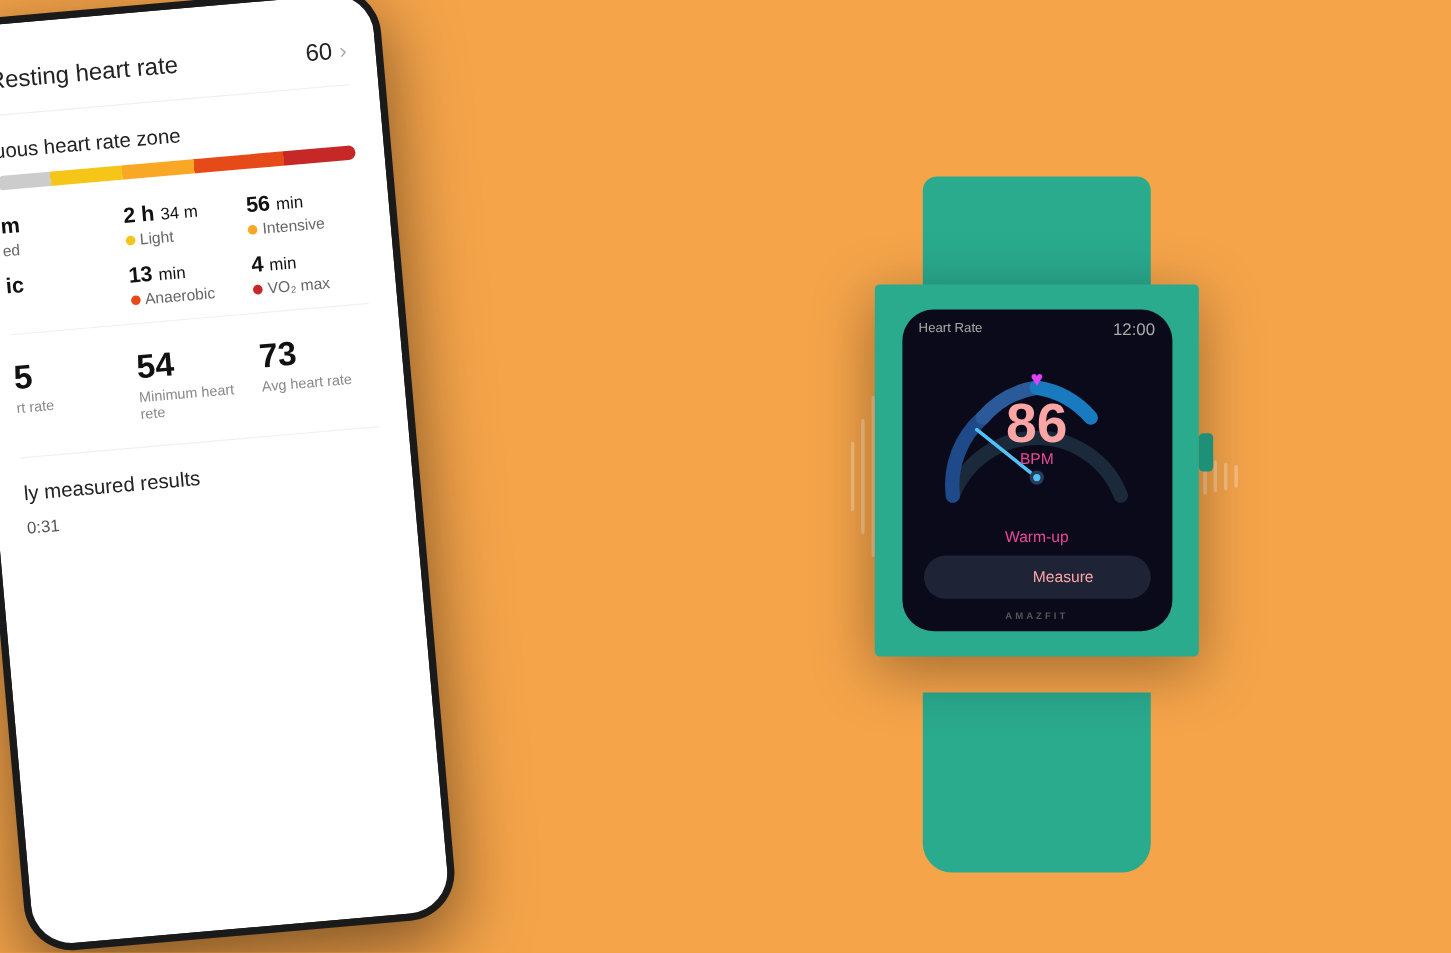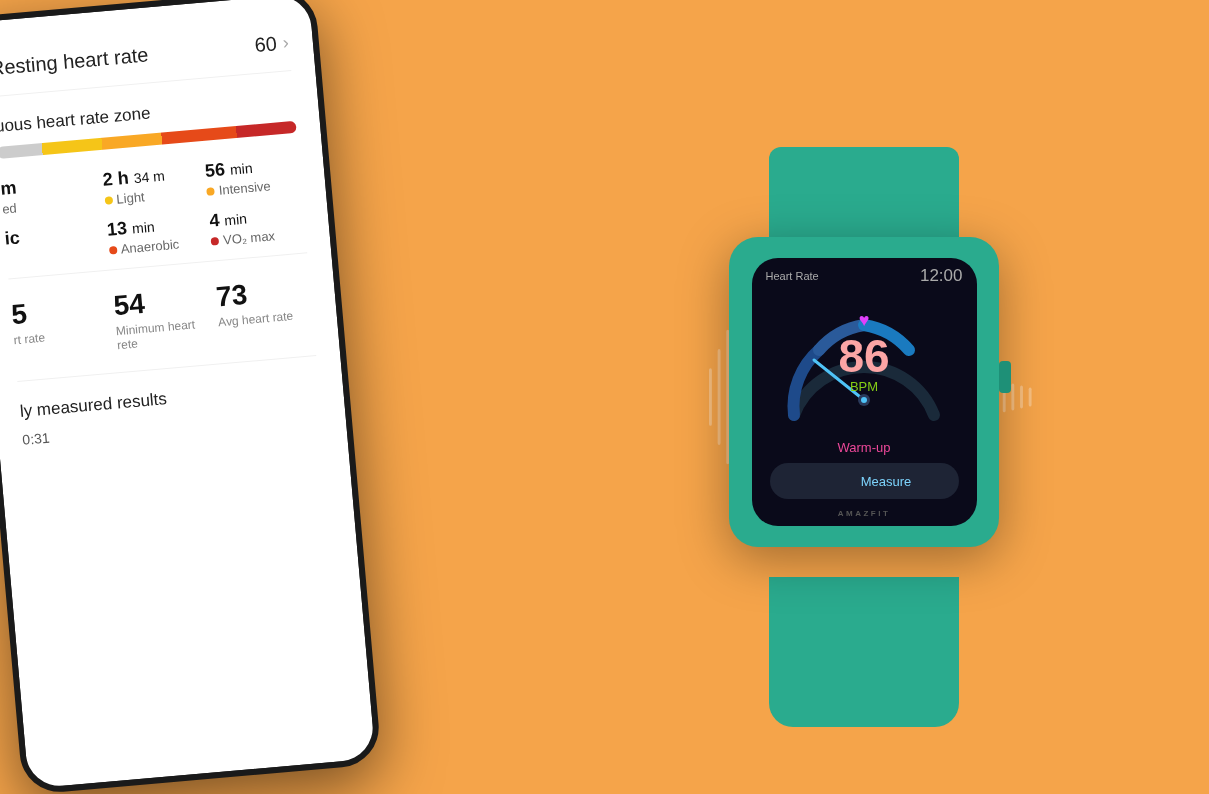--- a/index.html
+++ b/index.html
@@ -208,21 +208,21 @@
       padding: 8px 14px 4px;
     }
 
     .watch-heart-rate-label {
       font-size: 11px;
       color: #aaa;
       font-weight: 400;
     }
 
     .watch-time {
-      font-size: 17px;
+      font-size: 14px;
       color: #aaa;
     }
 
     
     .gauge-area {
       flex: 1;
       display: flex;
       flex-direction: column;
       align-items: center;
       justify-content: center;
@@ -359,21 +359,21 @@
     </div>
   </div>
 </div>
 
 <div class="watch-container">
 
   <div style="position:absolute; top: -40px; left: 80px; width: 190px; height: 110px; background: #2aab8e; border-radius: 12px 12px 0 0; z-index: 1;"></div>
 
   <div style="position:absolute; bottom: -120px; left: 80px; width: 190px; height: 150px; background: #2aab8e; border-radius: 0 0 24px 24px; z-index: 1;"></div>
 
-  <div style="position:absolute; top: 50px; left: 40px; width: 270px; height: 310px; background: #2aab8e; border-radius: 29px; box-shadow: 0 12px 50px rgba(0,0,0,0.35); z-index: 2; display:flex; align-items:center; justify-content:center;">
+  <div style="position:absolute; top: 50px; left: 40px; width: 270px; height: 310px; background: #2aab8e; border-radius: 4px; box-shadow: 0 12px 50px rgba(0,0,0,0.35); z-index: 2; display:flex; align-items:center; justify-content:center;">
 
     <div style="position:absolute; right: -12px; top: 40%; width:12px; height:32px; background:#1e9077; border-radius:4px;"></div>
 
     <div style="width:225px; height:268px; background:#0a0a1a; border-radius:26px; overflow:hidden; display:flex; flex-direction:column;">
 
       <div class="watch-header">
         <span class="watch-heart-rate-label">Heart Rate</span>
         <span class="watch-time">12:00</span>
       </div>
 
@@ -388,26 +388,26 @@
           <path d="M 90 20 A 75 75 0 0 1 135 45" stroke="#1a7abf" stroke-width="12" fill="none" stroke-linecap="round"></path>
 
           <line x1="90" y1="95" x2="40" y2="55" stroke="#4fc3f7" stroke-width="3" stroke-linecap="round"></line>
           <circle cx="90" cy="95" r="6" fill="#2a3a5a"></circle>
           <circle cx="90" cy="95" r="3" fill="#4fc3f7"></circle>
         </svg>
 
         <div style="position:absolute; top: 20px; left:50%; transform:translateX(-50%); text-align:center; z-index:5;">
           <div style="color:#e040fb; font-size:18px; margin-bottom:2px;">♥</div>
           <div style="font-size:46px; font-weight:900; color:#fca5a5; line-height:1;">86</div>
-          <div style="font-size:13px; color:#84cc16;">BPM</div>
+          <div style="font-size:13px; color:#ec4899;">BPM</div>
         </div>
       </div>
 
       <div style="text-align:center; color:#ec4899; font-size:13px; margin-top:-10px; margin-bottom:8px;">Warm-up</div>
 
       <div style="margin: 0 18px 10px; background:#1e2435; border-radius:18px; padding:9px 0; text-align:center; cursor:pointer;">
-        <span style="color:#7dd3fc; font-size:13px; font-weight:500;padding-left:44px;">Measure</span>
+        <span style="color:#fca5a5; font-size:13px; font-weight:500;padding-left:44px;">Measure</span>
       </div>
 
       <div style="text-align:center; font-size:8px; color:#555; letter-spacing:2.5px; padding-bottom:8px; font-weight:600;">AMAZFIT</div>
     </div>
   </div>
 </div>
 
 </body></html>

